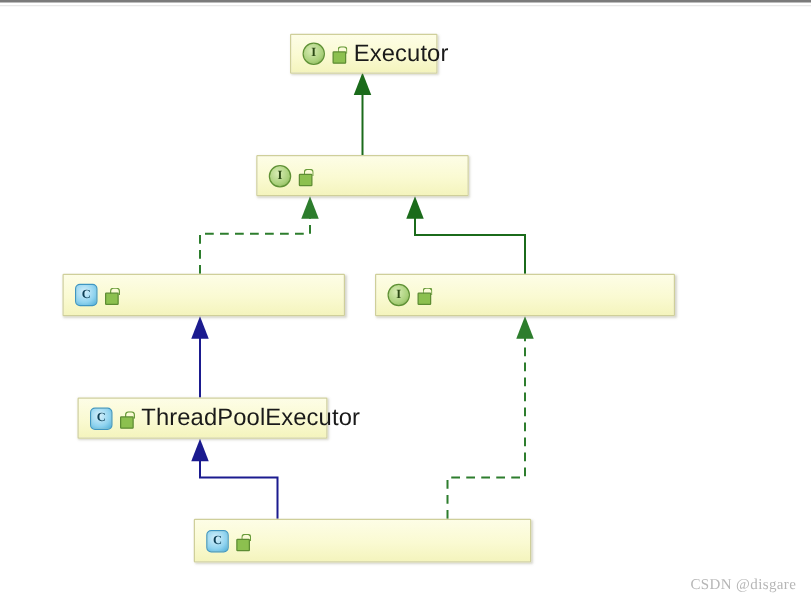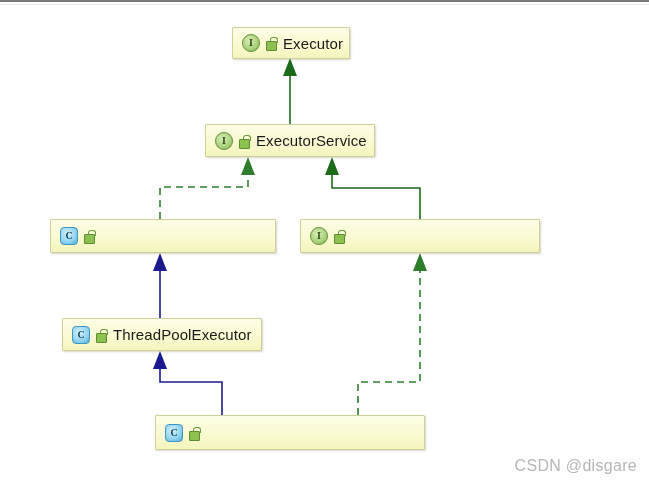--- a/index.html
+++ b/index.html
@@ -47,21 +47,21 @@
     gap: 6px;
     padding: 0 11px 0 9px;
     background: linear-gradient(180deg, #fdfde6 0%, #fafad2 55%, #f4f4bd 100%);
     border: 1px solid #cfcf9a;
     border-radius: 1px;
     box-shadow: 1px 1px 2px rgba(120,120,90,0.30);
     white-space: nowrap;
   }
   .node-label {
     font-family: "Liberation Sans", sans-serif;
-    font-size: 15px;
+    font-size: 19px;
     color: #1a1a1a;
     letter-spacing: 0.1px;
     line-height: 1;
   }
 
   
   .ico-iface {
     width: 16px; height: 16px;
     flex: 0 0 16px;
     border-radius: 50%;
@@ -113,22 +113,22 @@
     background: #8cc04f;
     border: 1px solid #5d8c33;
     border-radius: 1px;
   }
 
   
   #watermark {
     position: absolute;
     right: 12px;
     bottom: 8px;
-    font-family: Liberation Sans, sans-serif;
-    font-size: 16px;
+    font-family: Liberation Serif, serif;
+    font-size: 12px;
     color: #b6b6b6;
     letter-spacing: 0.3px;
     user-select: none;
   }
 </style>
 </head>
 <body>
 
 <div id="canvas">
 
@@ -176,21 +176,20 @@
     </span>
     <span class="node-label">Executor</span>
   </div>
 
   <div class="node" style="left:205px; top:124px; width:170px; height:33px;">
     <span class="ico-iface">I</span>
     <span class="ico-lock">
       <span class="shackle"></span>
         <span class="body"></span>
     </span>
-    <span class="node-label">ExecutorService</span>
   </div>
 
   <div class="node" style="left:50px; top:219px; width:226px; height:34px;">
     <span class="ico-class">C</span>
     <span class="ico-lock">
       <span class="shackle"></span>
         <span class="body"></span>
     </span>
   </div>
 

